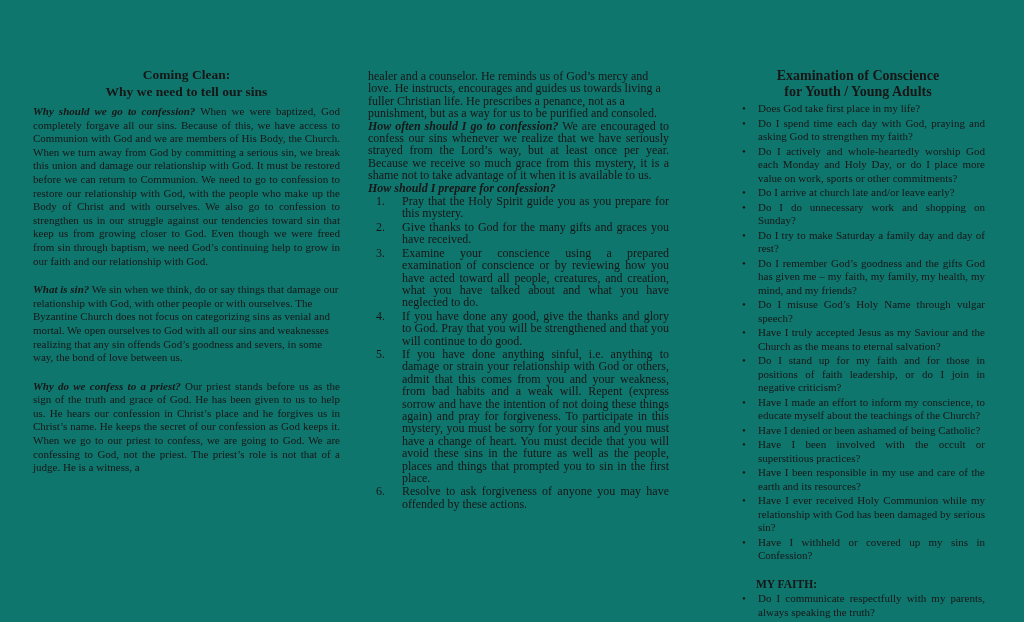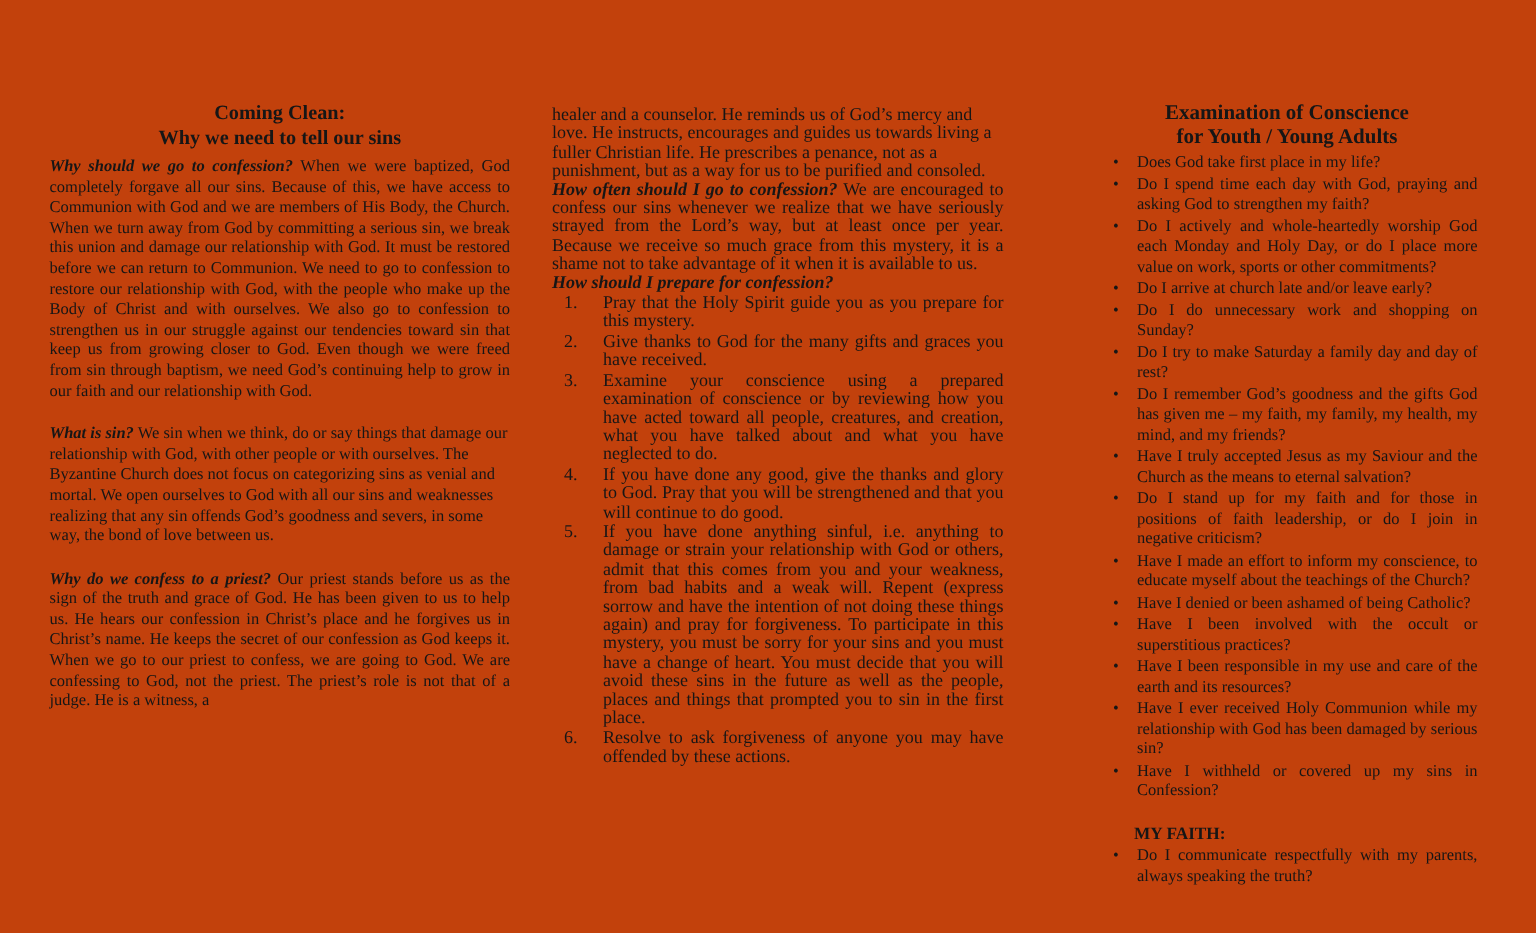--- a/index.html
+++ b/index.html
@@ -1,21 +1,21 @@
 <!DOCTYPE html>
 <html><head>
 <meta charset="utf-8">
 <style>
   * { margin: 0; padding: 0; box-sizing: border-box; }
   html, body { background: #ffffff; }
   .page {
     position: relative;
     width: 1024px;
     height: 622px;
-    background: #c2410c;
+    background: #0f766e;
     font-family: "Liberation Serif", "DejaVu Serif", serif;
     color: #161616;
     overflow: hidden;
   }
   .col { position: absolute; }
 
   
   .col1 { left: 33px; top: 66px; width: 307px; font-size: 11px; line-height: 13.6px; }
   .c1-title { text-align: center; font-weight: bold; font-size: 13.5px; line-height: 17px; margin-bottom: 5px; }
   .c1-title span { display: block; }
@@ -110,20 +110,21 @@
       <span>for Youth / Young Adults</span>
     </h2>
     <ul class="bullets">
       <li>Does God take first place in my life?</li>
       <li>Do I spend time each day with God, praying and asking God to strengthen my faith?</li>
       <li>Do I actively and whole-heartedly worship God each Monday and Holy Day, or do I place more value on work, sports or other commitments?</li>
       <li>Do I arrive at church late and/or leave early?</li>
       <li>Do I do unnecessary work and shopping on Sunday?</li>
       <li>Do I try to make Saturday a family day and day of rest?</li>
       <li>Do I remember God’s goodness and the gifts God has given me – my faith, my family, my health, my mind, and my friends?</li>
+      <li>Do I misuse God’s Holy Name through vulgar speech?</li>
       <li>Have I truly accepted Jesus as my Saviour and the Church as the means to eternal salvation?</li>
       <li>Do I stand up for my faith and for those in positions of faith leadership, or do I join in negative criticism?</li>
       <li>Have I made an effort to inform my conscience, to educate myself about the teachings of the Church?</li>
       <li>Have I denied or been ashamed of being Catholic?</li>
       <li>Have I been involved with the occult or superstitious practices?</li>
       <li>Have I been responsible in my use and care of the earth and its resources?</li>
       <li>Have I ever received Holy Communion while my relationship with God has been damaged by serious sin?</li>
       <li>Have I withheld or covered up my sins in Confession?</li>
     </ul>
     <div class="sec-head family">MY FAITH:</div>

